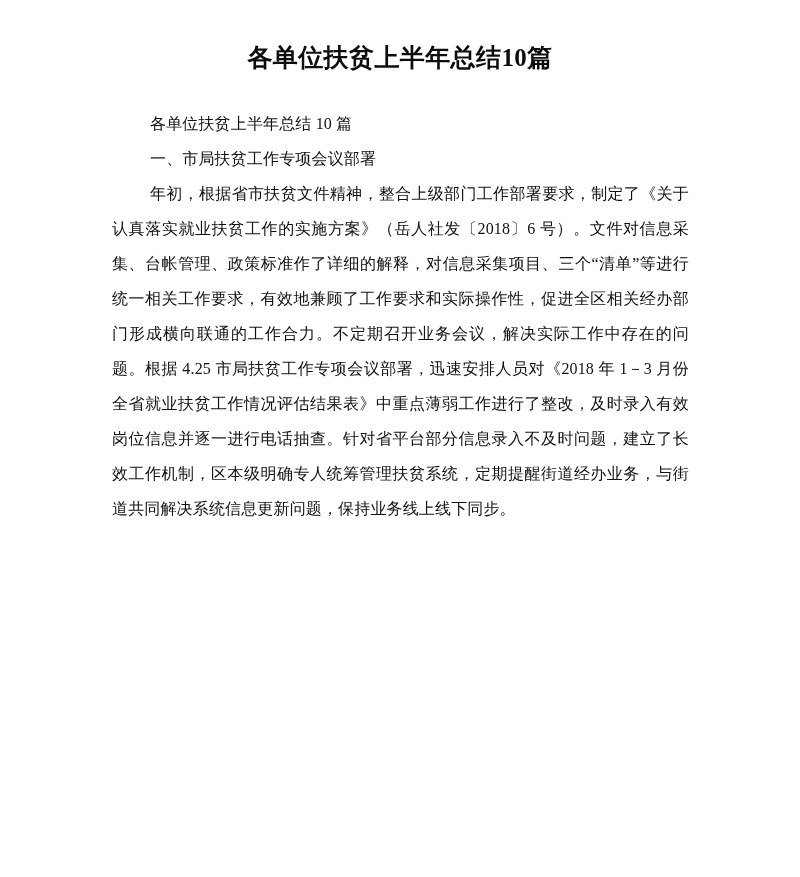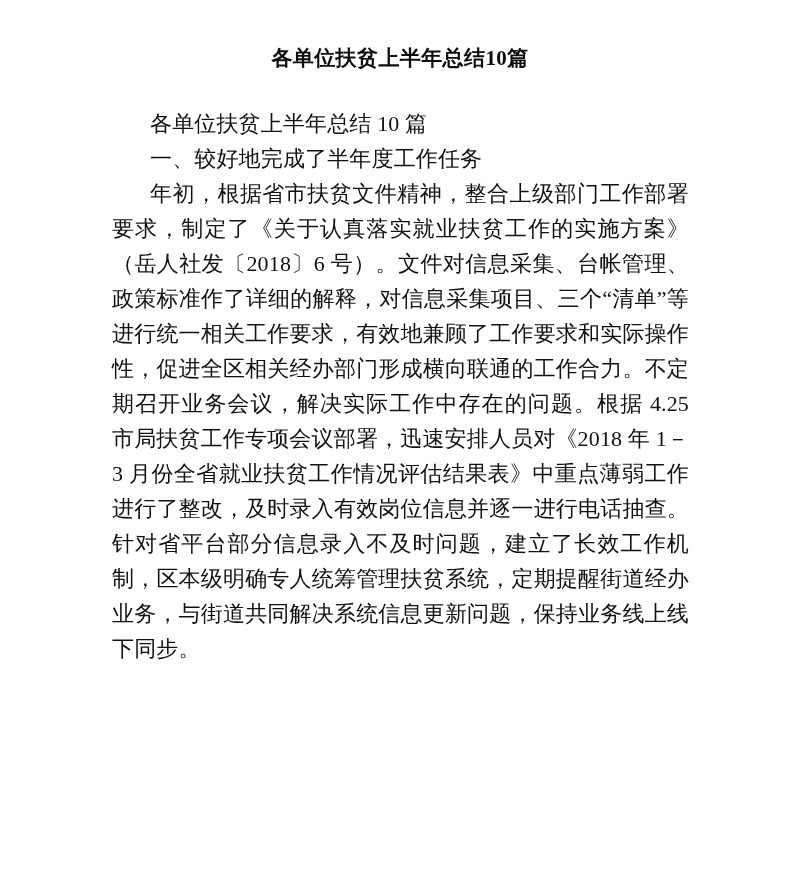--- a/index.html
+++ b/index.html
@@ -19,39 +19,39 @@
     box-sizing: border-box;
   }
 
   .doc-title {
     position: absolute;
     top: 44px;
     left: 0;
     width: 800px;
     text-align: center;
     font-family: "Liberation Serif", "DejaVu Serif", serif;
-    font-size: 21px;
+    font-size: 25px;
     font-weight: bold;
     letter-spacing: 0.4px;
     color: #0d0d0d;
     line-height: 28px;
     white-space: nowrap;
   }
 
   .body-block {
     position: absolute;
     top: 106px;
     left: 112px;
     width: 577px;
   }
 
   p.para {
     margin: 0;
     font-family: "Liberation Serif", "DejaVu Serif", serif;
-    font-size: 22px;
+    font-size: 16px;
     line-height: 35px;
     color: #111111;
     text-align: justify;
     text-justify: inter-ideograph;
     text-indent: 38px;
     letter-spacing: 0.15px;
     word-break: break-all;
     overflow-wrap: break-word;
   }
 
@@ -65,19 +65,19 @@
 <div class="page">
 
   <div class="doc-title">各单位扶贫上半年总结10篇</div>
 
   <div class="body-block">
 
     <p class="para">各单位扶贫上半年总结 10 篇</p>
 
 
 
-    <p class="para heading">一、较好地完成了半年度工作任务</p>
+    <p class="para heading">一、市局扶贫工作专项会议部署</p>
 
     <p class="para">年初，根据省市扶贫文件精神，整合上级部门工作部署要求，制定了《关于认真落实就业扶贫工作的实施方案》（岳人社发〔2018〕6 号）。文件对信息采集、台帐管理、政策标准作了详细的解释，对信息采集项目、三个“清单”等进行统一相关工作要求，有效地兼顾了工作要求和实际操作性，促进全区相关经办部门形成横向联通的工作合力。不定期召开业务会议，解决实际工作中存在的问题。根据 4.25 市局扶贫工作专项会议部署，迅速安排人员对《2018 年 1－3 月份全省就业扶贫工作情况评估结果表》中重点薄弱工作进行了整改，及时录入有效岗位信息并逐一进行电话抽查。针对省平台部分信息录入不及时问题，建立了长效工作机制，区本级明确专人统筹管理扶贫系统，定期提醒街道经办业务，与街道共同解决系统信息更新问题，保持业务线上线下同步。</p>
 
   </div>
 
 </div>
 
 </body></html>

